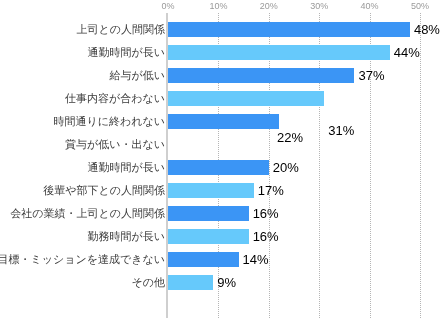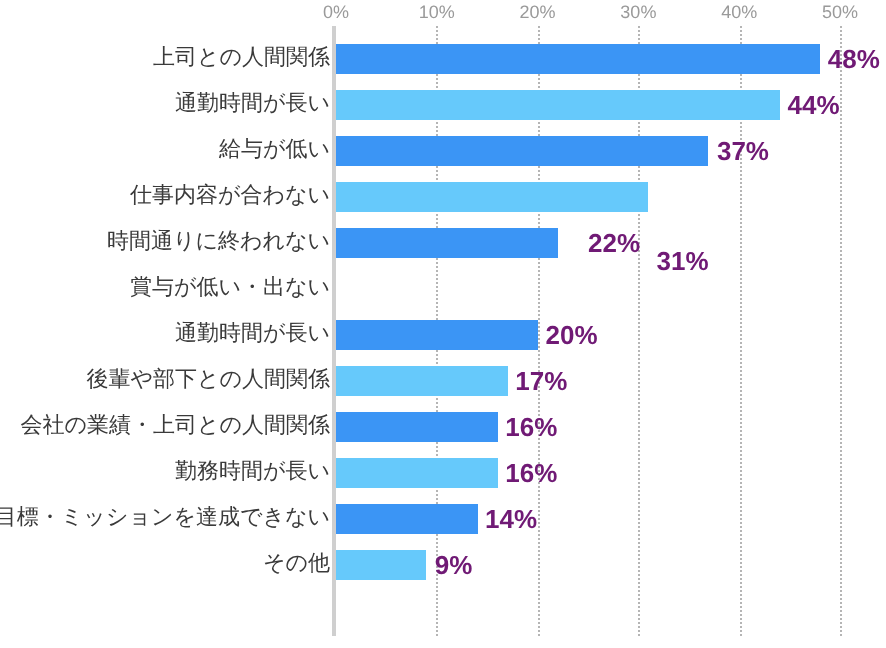--- a/index.html
+++ b/index.html
@@ -96,22 +96,22 @@
   }
   .bar.alt {
     background: #66c9fb;
   }
   .bar-value {
     position: absolute;
     top: 3px;
     height: 17px;
     line-height: 17px;
     font-size: 13px;
-    font-weight: bold;
-    color: #701a75;
+    font-weight: normal;
+    color: #000000;
     white-space: nowrap;
   }
 </style>
 </head>
 <body>
 
 <div id="chart-root">
 
   <div class="axis-labels">
       <div class="axis-tick-label" style="left: 168px;">0%</div>
@@ -155,21 +155,21 @@
         <div class="row-label">仕事内容が合わない</div>
         <div class="bar-track">
           <div class="bar alt" style="width: 156.24px;"></div>
           <div class="bar-value" style="left: 160.24px; margin-top: 32px;">31%</div>
         </div>
       </div>
       <div class="row">
         <div class="row-label">時間通りに終われない</div>
         <div class="bar-track">
           <div class="bar" style="width: 110.88px;"></div>
-          <div class="bar-value" style="left: 126px;">22%</div>
+          <div class="bar-value" style="left: 109px; margin-top: 16px;">22%</div>
         </div>
       </div>
       <div class="row">
         <div class="row-label">賞与が低い・出ない</div>
       </div>
       <div class="row">
         <div class="row-label">通勤時間が長い</div>
         <div class="bar-track">
           <div class="bar" style="width: 100.8px;"></div>
           <div class="bar-value" style="left: 104.8px;">20%</div>

